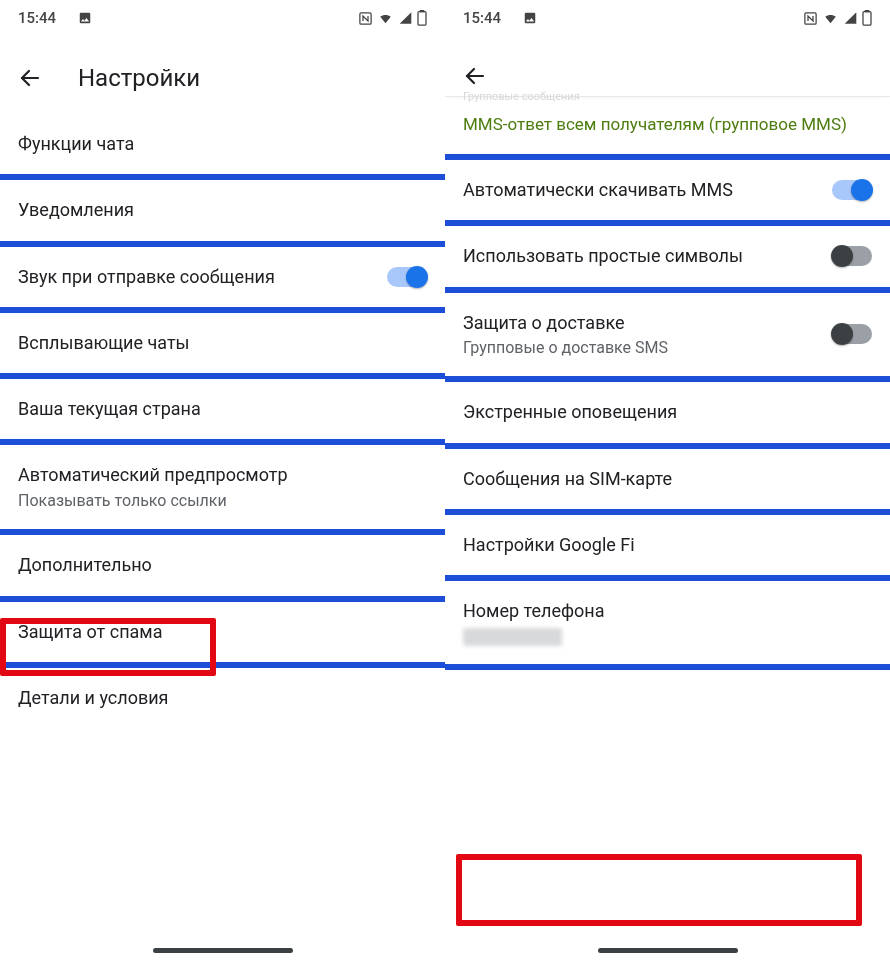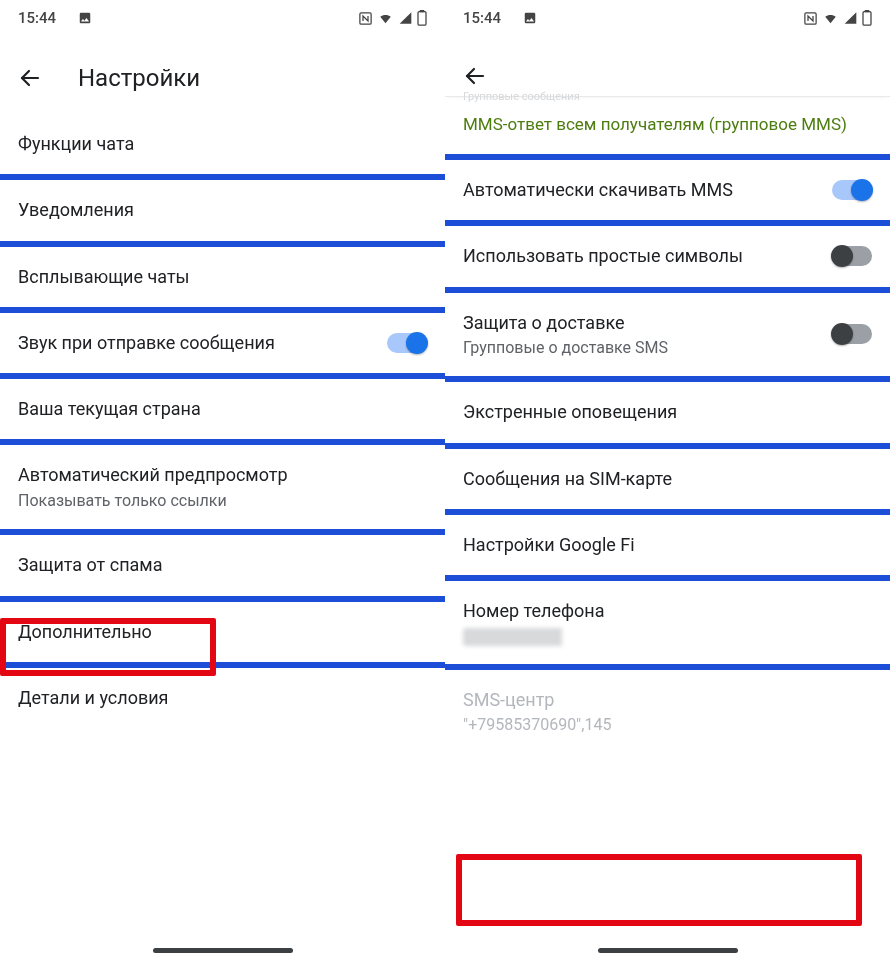--- a/index.html
+++ b/index.html
@@ -204,48 +204,48 @@
             <div class="title">Функции чата</div>
           </div>
       </div>
       <div class="row">
         <div class="txt">
             <div class="title">Уведомления</div>
           </div>
       </div>
       <div class="row">
         <div class="txt">
+            <div class="title">Звук при отправке сообщения</div>
+          </div>
+        <div class="switch on"></div>
+      </div>
+      <div class="row">
+        <div class="txt">
             <div class="title">Всплывающие чаты</div>
           </div>
-      </div>
-      <div class="row">
-        <div class="txt">
-            <div class="title">Звук при отправке сообщения</div>
-          </div>
-        <div class="switch on"></div>
       </div>
       <div class="row">
         <div class="txt">
           <div class="title">Ваша текущая страна</div>
         </div>
       </div>
       <div class="row">
         <div class="txt">
           <div class="title">Автоматический предпросмотр</div>
           <div class="sub">Показывать только ссылки</div>
         </div>
       </div>
       <div class="row">
         <div class="txt">
+            <div class="title">Дополнительно</div>
+          </div>
+      </div>
+      <div class="row">
+        <div class="txt">
             <div class="title">Защита от спама</div>
-          </div>
-      </div>
-      <div class="row">
-        <div class="txt">
-            <div class="title">Дополнительно</div>
           </div>
       </div>
       <div class="row noborder">
         <div class="txt">
             <div class="title">Детали и условия</div>
           </div>
       </div>
     </div>
 
     <div class="navbar">
@@ -340,26 +340,20 @@
         <div class="txt">
           <div class="title">Настройки Google Fi</div>
         </div>
       </div>
       <div class="row">
         <div class="txt">
           <div class="title">Номер телефона</div>
           <div class="blurline"></div>
         </div>
       </div>
-      <div class="row noborder muted">
-        <div class="txt">
-          <div class="title">SMS-центр</div>
-          <div class="sub">"+79585370690",145</div>
-        </div>
-      </div>
     </div>
 
     <div class="navbar">
         <div class="pill"></div>
       </div>
 
     <div class="redbox redbox-2"></div>
   </div>
 
 </div>

